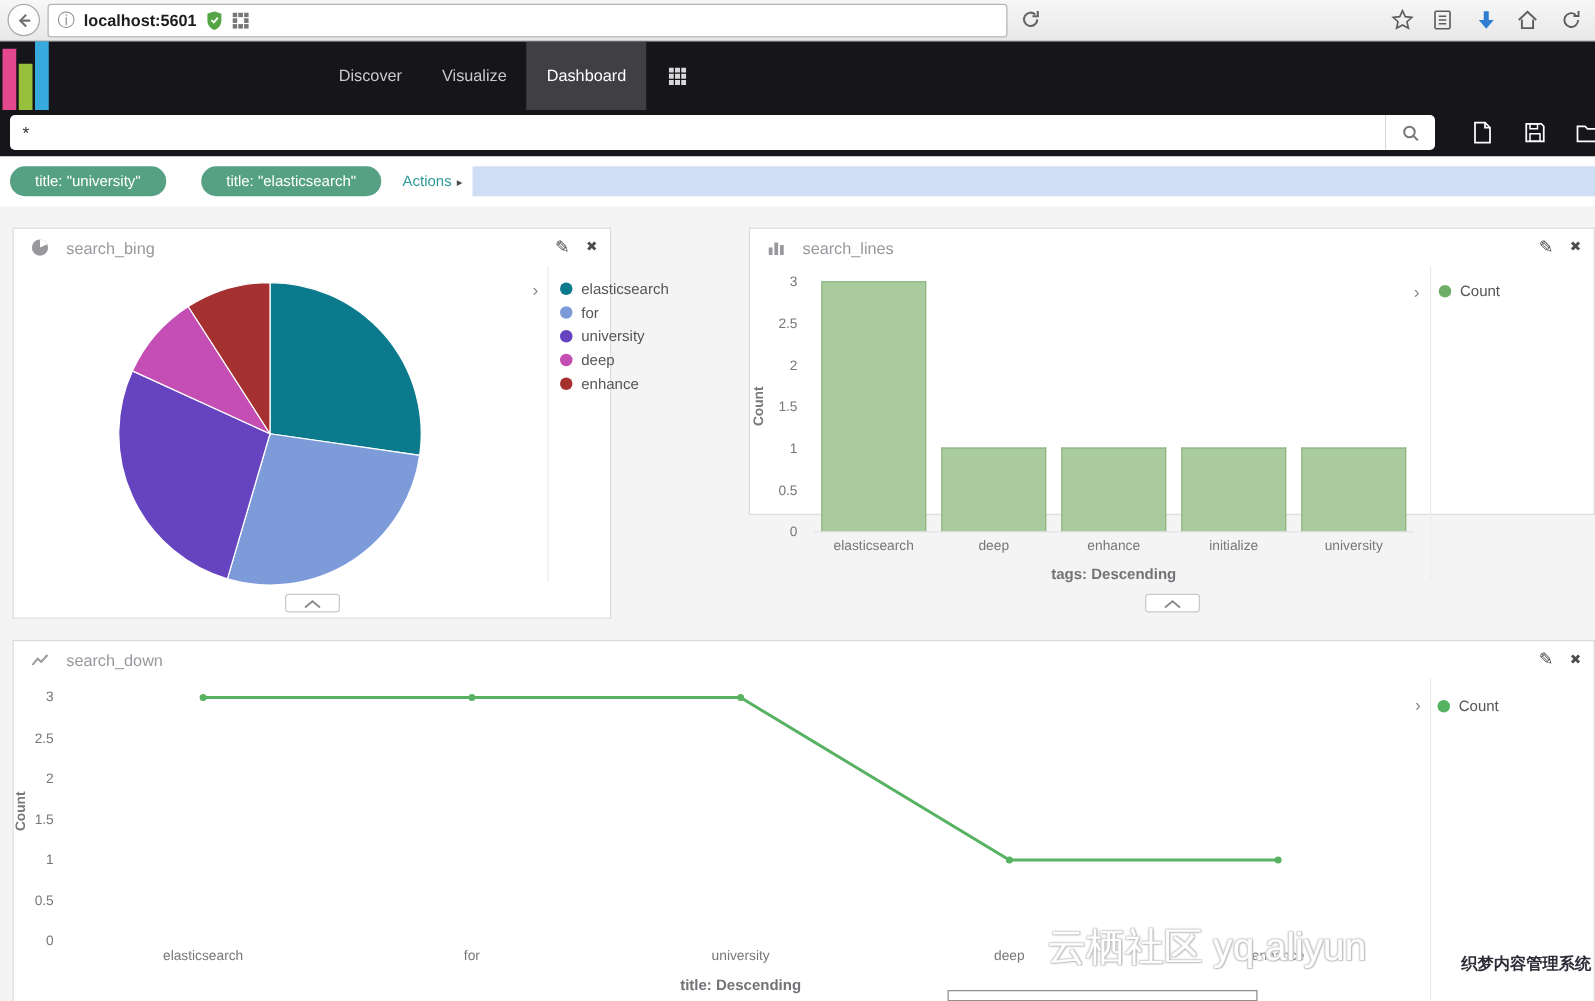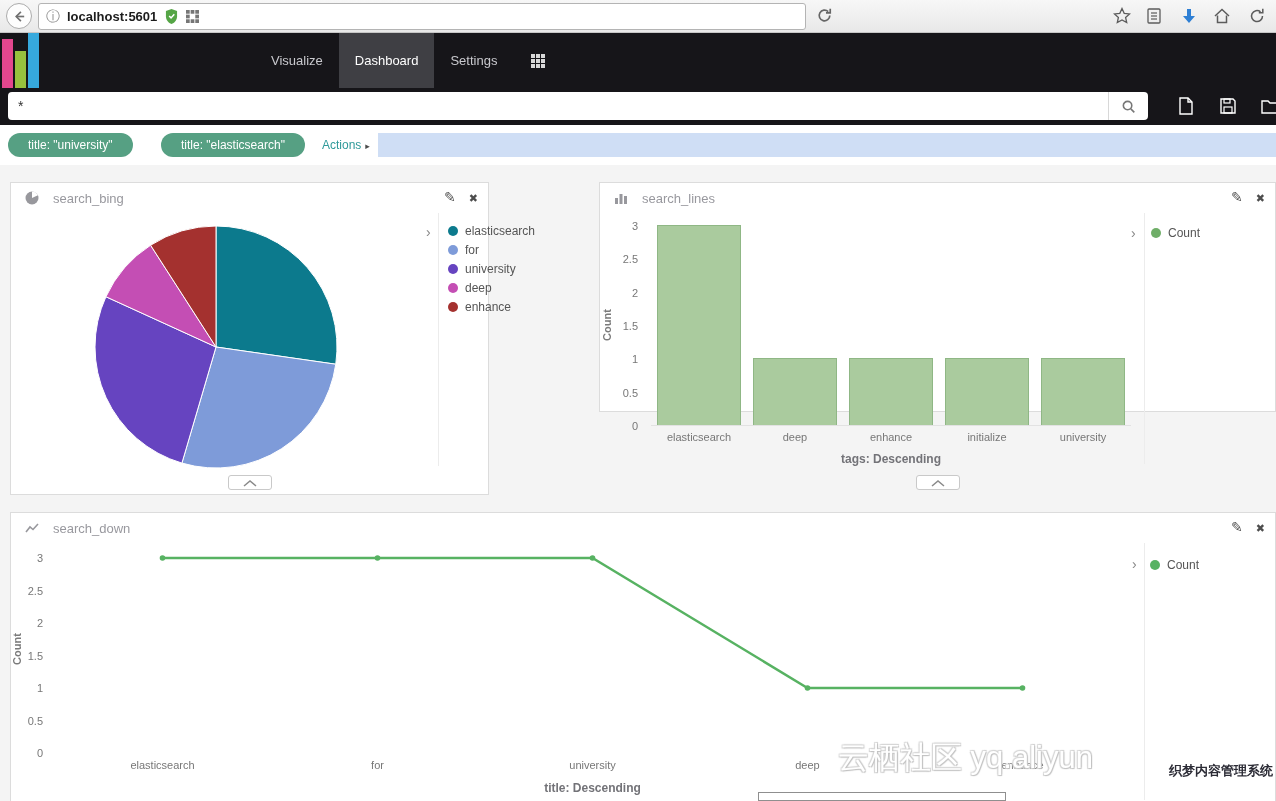--- a/index.html
+++ b/index.html
@@ -186,23 +186,23 @@
   </span>
 </div>
 
 <div class="kheader">
   <div class="klogo">
     <span class="kstripe" style="left:2px;top:6px;width:11px;height:49px;background:#e3478e"></span>
     <span class="kstripe" style="left:15px;top:18px;width:11px;height:37px;background:#97c13d"></span>
     <span class="kstripe" style="left:28px;top:0;width:11px;height:55px;background:#36a9dd"></span>
   </div>
   <div class="knav">
+    <span class="knav-item">Discover</span>
     <span class="knav-item">Visualize</span>
     <span class="knav-item active">Dashboard</span>
-    <span class="knav-item">Settings</span>
     <span class="apps-icon">
       <svg width="14" height="14" viewBox="0 0 14 14" fill="#d8d8d8">
           <rect x="0" y="0" width="4" height="4"></rect>
           <rect x="5" y="0" width="4" height="4"></rect>
           <rect x="10" y="0" width="4" height="4"></rect>
           <rect x="0" y="5" width="4" height="4"></rect>
           <rect x="5" y="5" width="4" height="4"></rect>
           <rect x="10" y="5" width="4" height="4"></rect>
           <rect x="0" y="10" width="4" height="4"></rect>
           <rect x="5" y="10" width="4" height="4"></rect>

